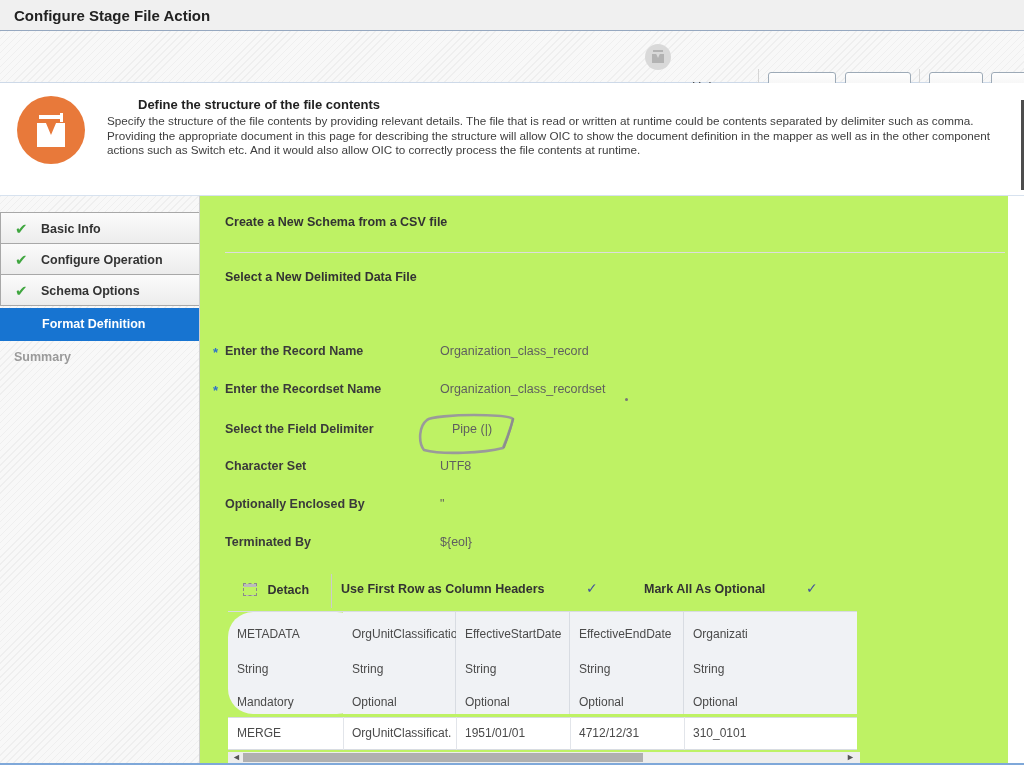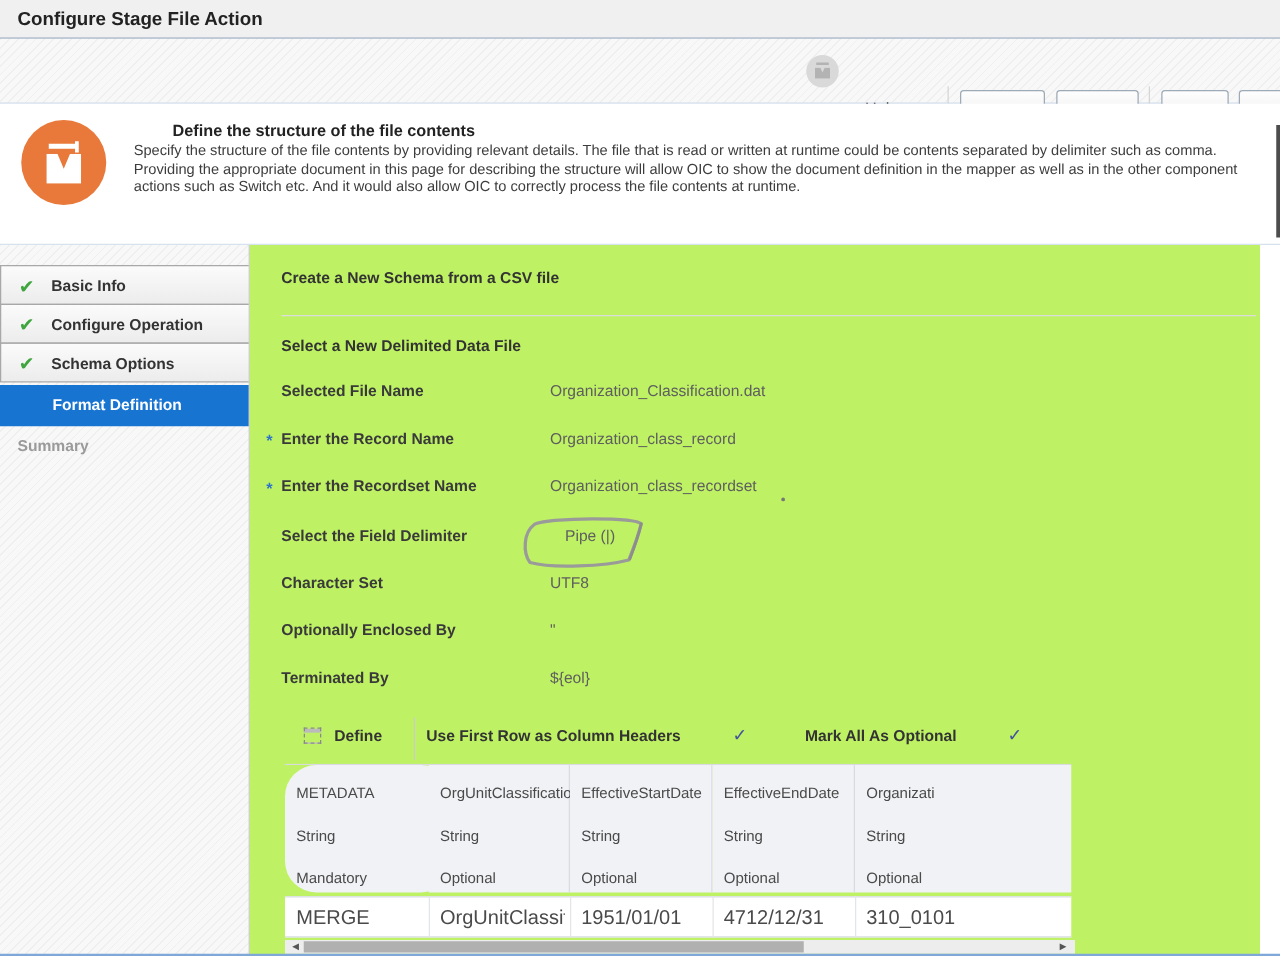--- a/index.html
+++ b/index.html
@@ -84,21 +84,21 @@
 
   
   .grid { position:absolute; left:28px; top:415px; width:629px; height:140px; overflow:hidden; }
   .ghead { position:absolute; left:0; top:0; width:660px; height:102px; border-top:1px solid #d8dce2; }
   .gcell { position:absolute; top:0; height:102px; background:#f0f2f5; border-right:1px solid #d8dce2;
     font-size:12px; color:#4a4a4a; }
   .gcell div { position:absolute; left:9px; white-space:nowrap; overflow:hidden; }
   .gcell .l1 { top:15px; } .gcell .l2 { top:50px; } .gcell .l3 { top:83px; }
   .grow { position:absolute; left:0; top:106px; width:660px; height:33px; background:#fff;
     border-top:1px solid #d8dce2; border-bottom:1px solid #d8dce2; cursor:pointer; }
-  .gdata { position:absolute; top:8px; font-size:16px; color:#4a4a4a; white-space:nowrap; overflow:hidden; }
+  .gdata { position:absolute; top:8px; font-size:12px; color:#4a4a4a; white-space:nowrap; overflow:hidden; }
   .gvline { position:absolute; top:106px; height:33px; width:1px; background:#e2e5ea; }
 
   
   .hscroll { position:absolute; left:28px; top:556px; width:632px; height:11px; background:#ededed; }
   .hscroll .thumb { position:absolute; left:15px; top:1px; width:400px; height:9px; background:#b0b0b0; cursor:grab; }
   .sarrow { position:absolute; top:0; font-size:9px; color:#555; cursor:pointer; line-height:11px; }
   .sa-l { left:4px; } .sa-r { right:5px; }
 
   .bottom-line { position:absolute; left:0; top:763px; width:1024px; height:2px; background:#7fa8d9; }
 </style>
@@ -161,24 +161,20 @@
     <div class="step disabled" style="top:145px;">
       <span class="lbl">Summary</span>
     </div>
   </div>
 
   <div class="main">
     <div class="form-title">Create a New Schema from a CSV file</div>
     <div class="hr1"></div>
     <div class="section-title">Select a New Delimited Data File</div>
 
-    <div class="frow" style="top:110px;">
-      <span class="flabel">Selected File Name</span>
-      <span class="fvalue">Organization_Classification.dat</span>
-    </div>
     <div class="frow" style="top:148px;">
       <span class="req">*</span>
       <span class="flabel">Enter the Record Name</span>
       <span class="fvalue">Organization_class_record</span>
     </div>
     <div class="frow" style="top:186px;">
       <span class="req">*</span>
       <span class="flabel">Enter the Recordset Name</span>
       <span class="fvalue">Organization_class_recordset</span>
     </div>
@@ -200,21 +196,21 @@
       <span class="fvalue">"</span>
     </div>
     <div class="frow" style="top:339px;">
       <span class="flabel">Terminated By</span>
       <span class="fvalue">${eol}</span>
     </div>
 
     <div class="tbar">
       <span class="detach">
         <span class="dicon"></span>
-        <span class="dlbl">Define</span>
+        <span class="dlbl">Detach</span>
       </span>
       <span class="sep"></span>
       <span class="opt1">Use First Row as Column Headers</span>
       <span class="bluechk chk1">✓</span>
       <span class="opt2">Mark All As Optional</span>
       <span class="bluechk chk2">✓</span>
     </div>
 
     <div class="grid">
       <div class="ghead">

